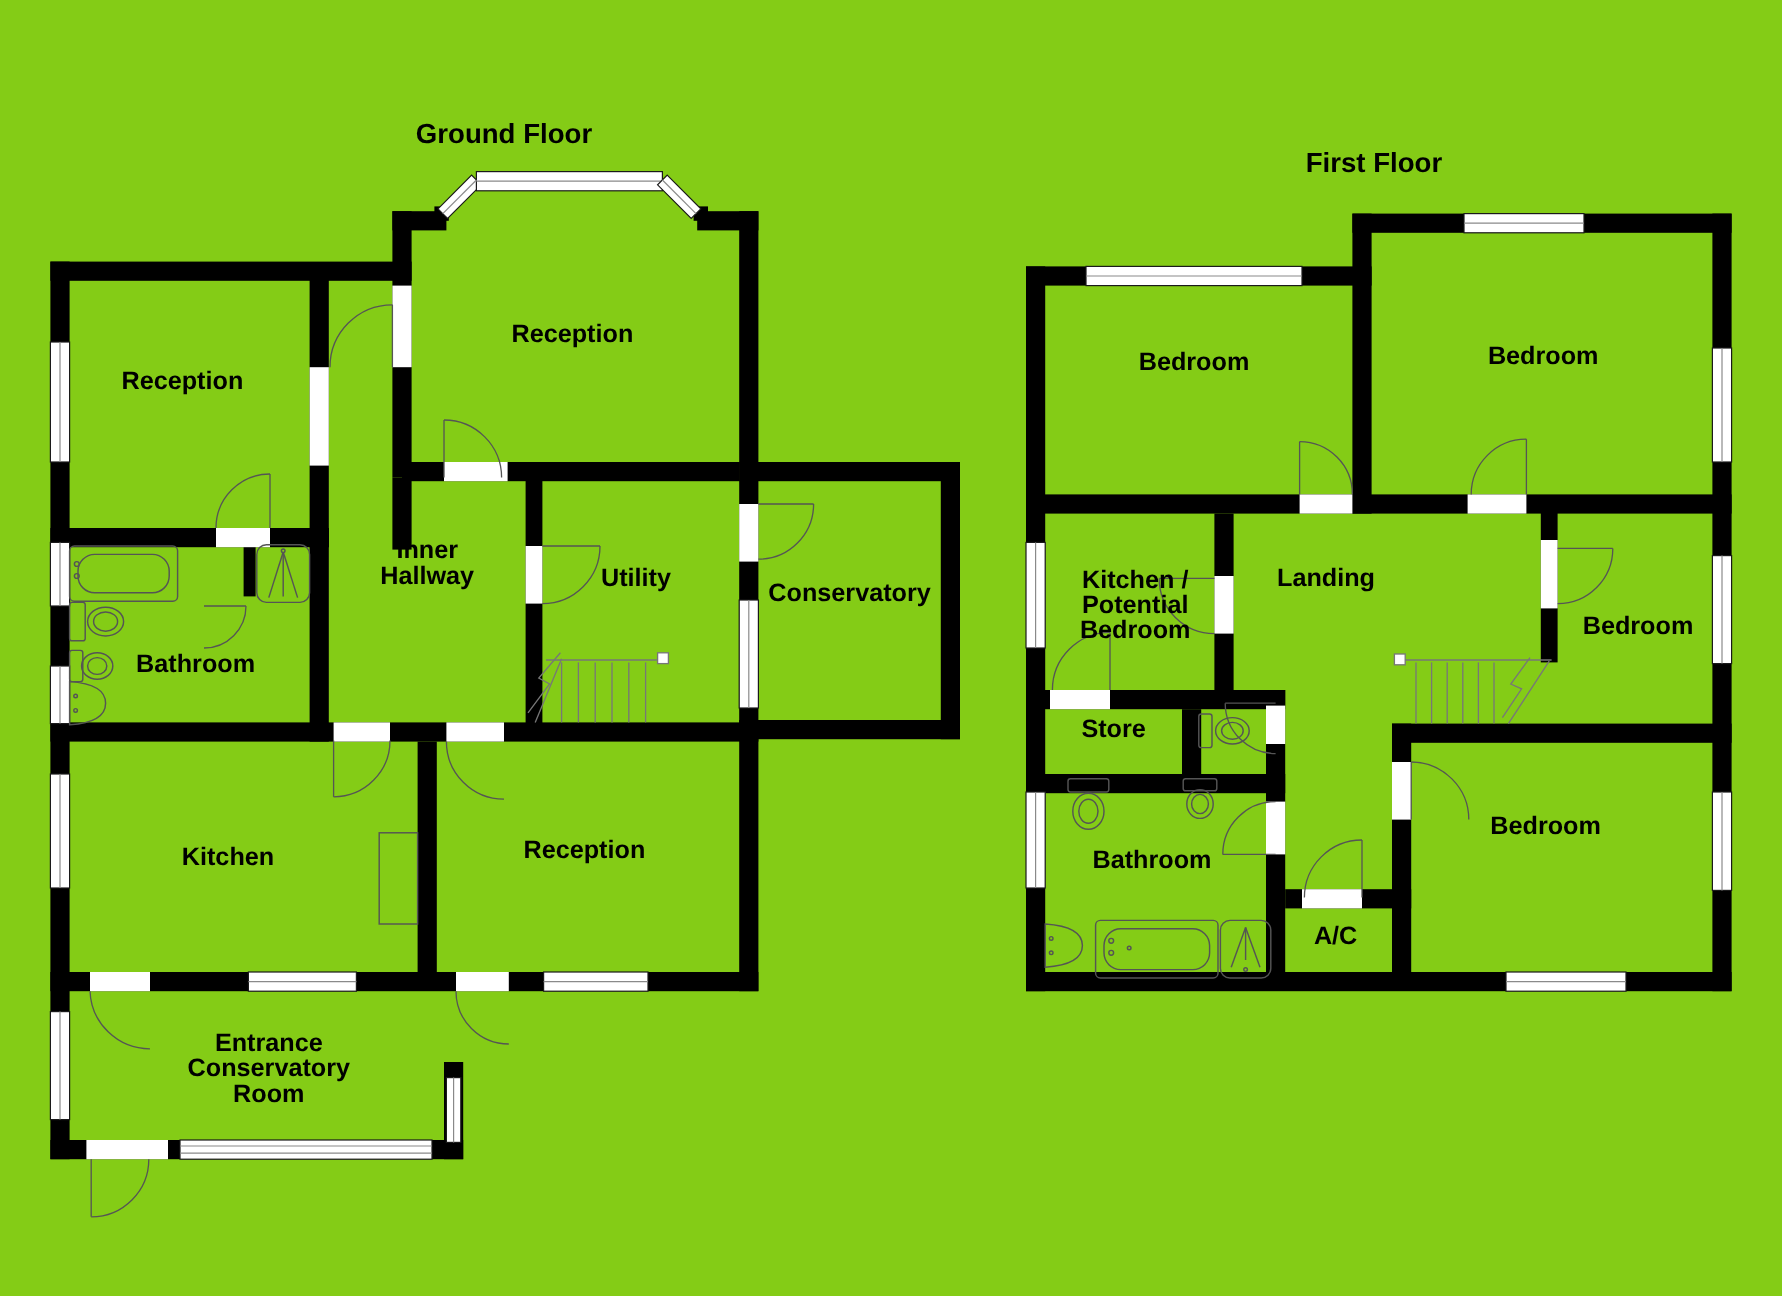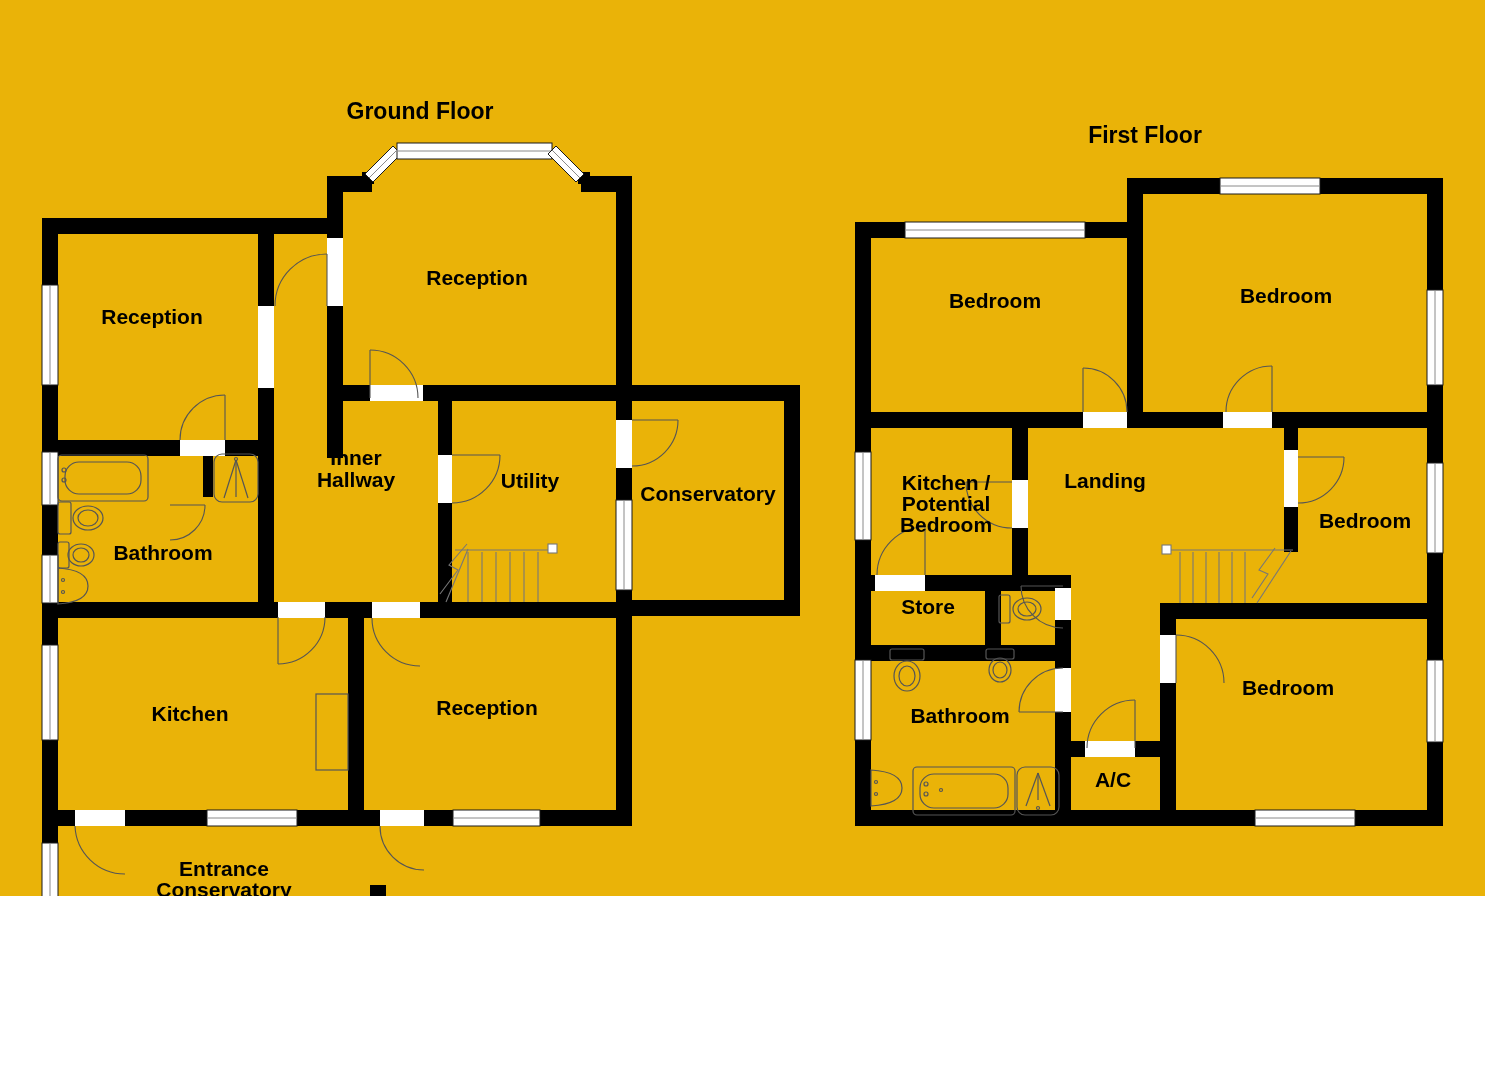--- a/index.html
+++ b/index.html
@@ -1,16 +1,16 @@
 <!DOCTYPE html>
 <html><head>
 <meta charset="utf-8">
 <style>
   html,body{margin:0;padding:0;background:#ffffff;}
-  .canvas{position:relative;width:1485px;height:896px;background:#eab308;overflow:hidden;
+  .canvas{position:relative;width:1485px;height:1080px;background:#84cc16;overflow:hidden;
           font-family:"Liberation Sans", sans-serif;}
   svg{display:block;}
   .title-text{font-family:"Liberation Sans",sans-serif;font-weight:bold;font-size:23px;fill:#000;}
   .room-text{font-family:"Liberation Sans",sans-serif;font-weight:bold;font-size:21px;fill:#000;}
   .walls rect, .walls polygon{fill:#000;stroke:none;}
   .cut rect{fill:#fff;stroke:none;}
   .win rect{fill:#fff;stroke:#1a1a1a;stroke-width:1;}
   .win line{stroke:#8a8a8a;stroke-width:1;}
   .door path{fill:none;stroke:#555;stroke-width:1.1;}
   .door line{stroke:#555;stroke-width:1.1;}

